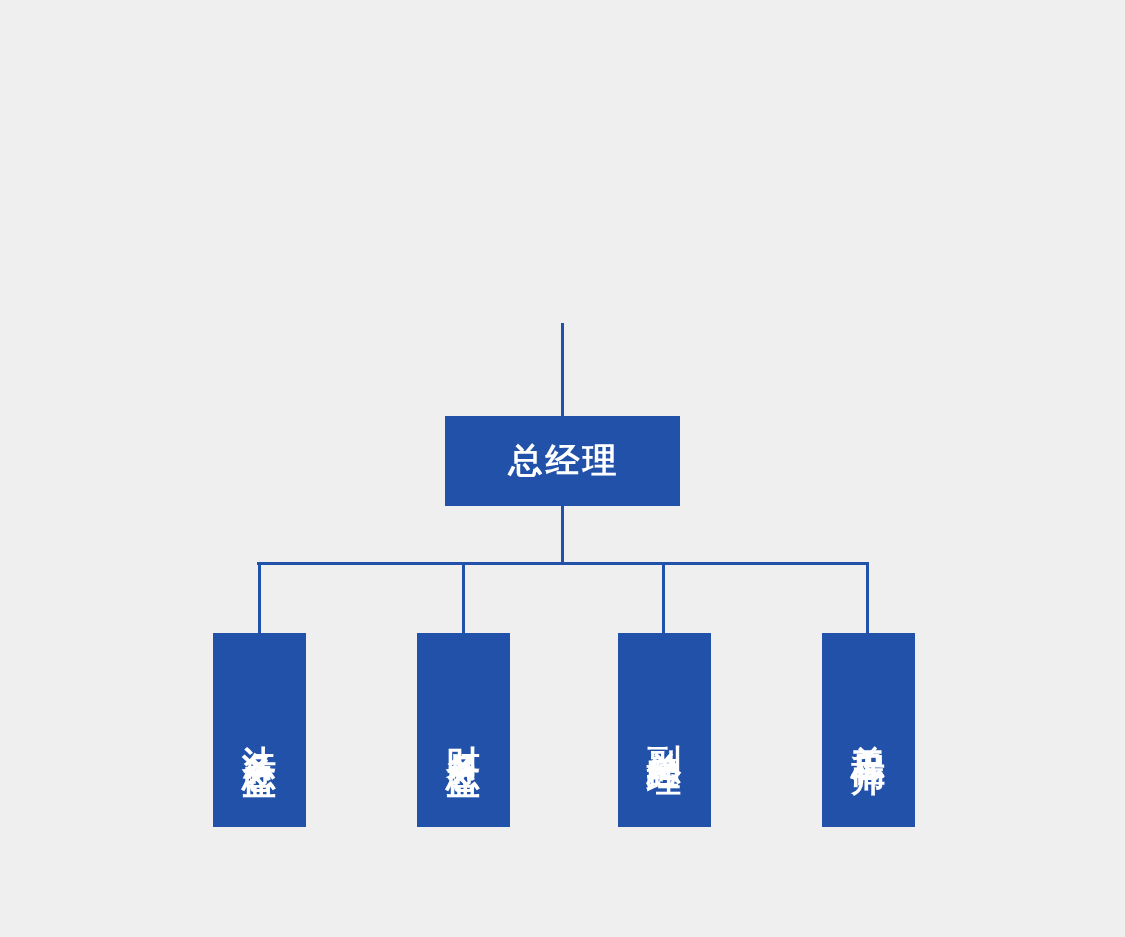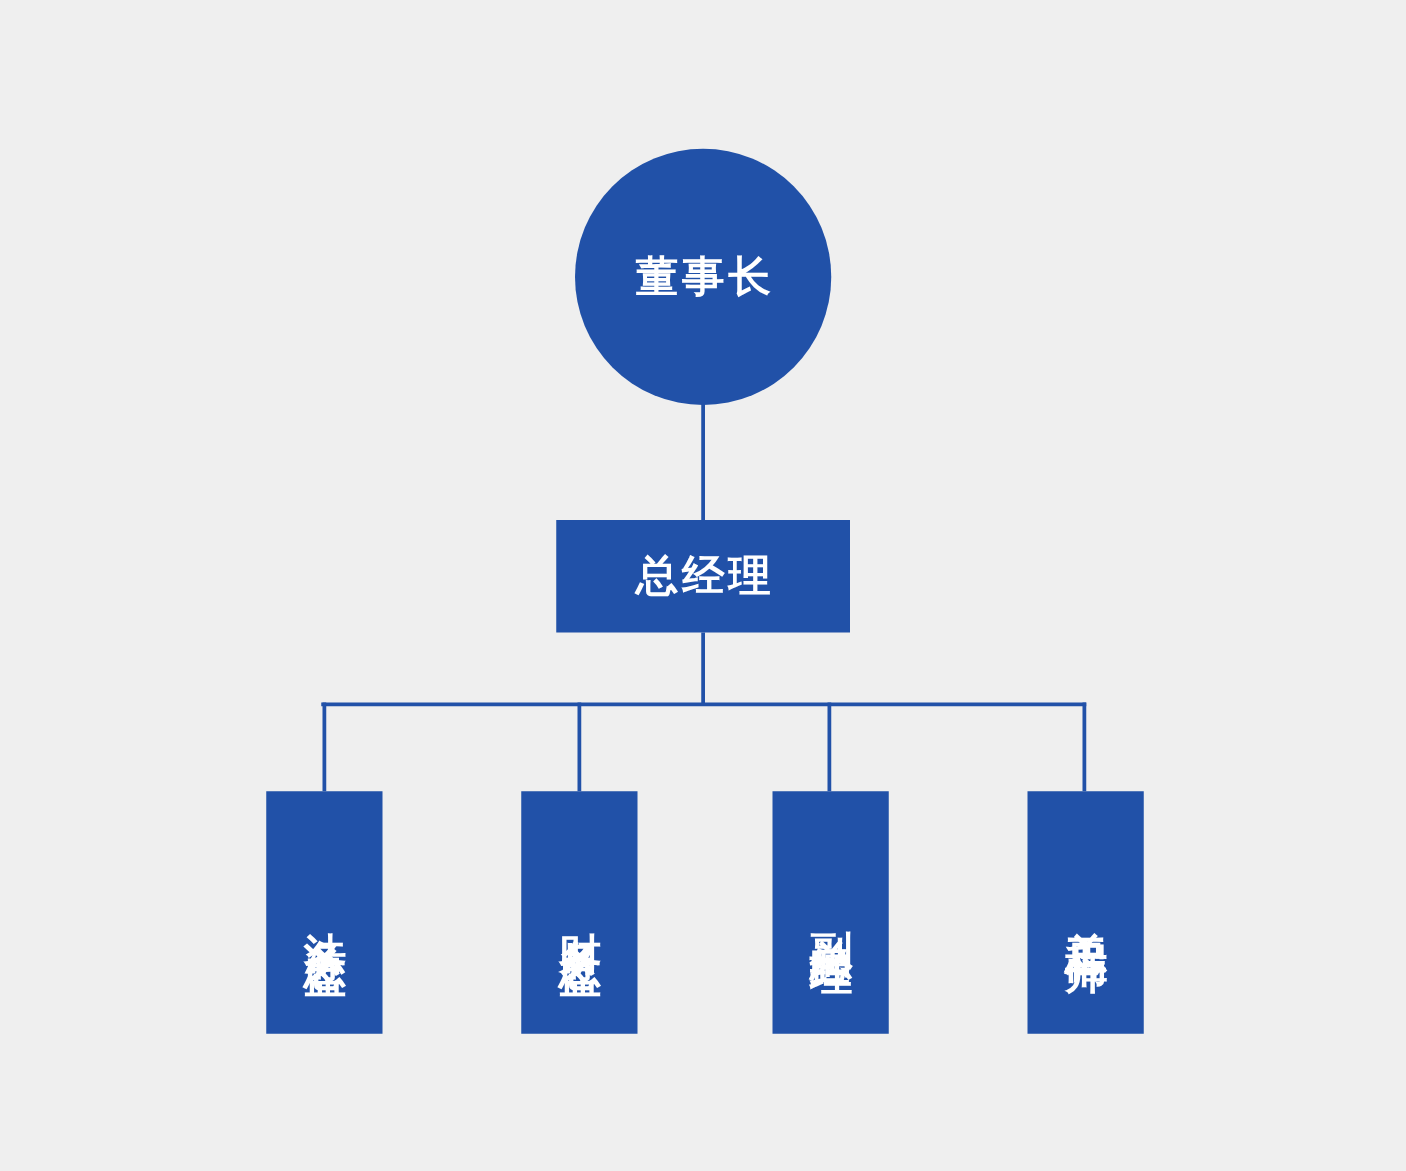--- a/index.html
+++ b/index.html
@@ -73,23 +73,20 @@
   .line-branch-1    { left: 258px; top: 562px; height: 71px; }
   .line-branch-2    { left: 462px; top: 562px; height: 71px; }
   .line-branch-3    { left: 662px; top: 562px; height: 71px; }
   .line-branch-4    { left: 866px; top: 562px; height: 71px; }
 </style>
 </head>
 <body>
 
 <div class="canvas">
 
-  <div class="node node-circle">
-    <span class="label">董事长</span>
-  </div>
 
   <div class="line line-v line-chairman-gm"></div>
 
   <div class="node node-rect">
     <span class="label">总经理</span>
   </div>
 
   <div class="line line-v line-gm-bus"></div>
 
   <div class="line line-bus"></div>

